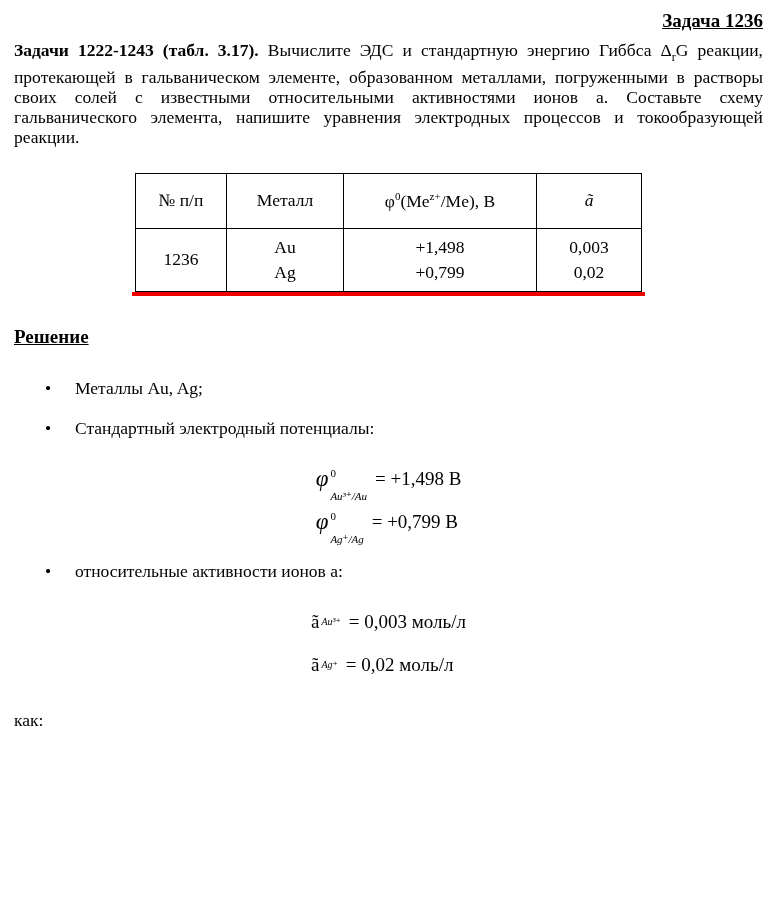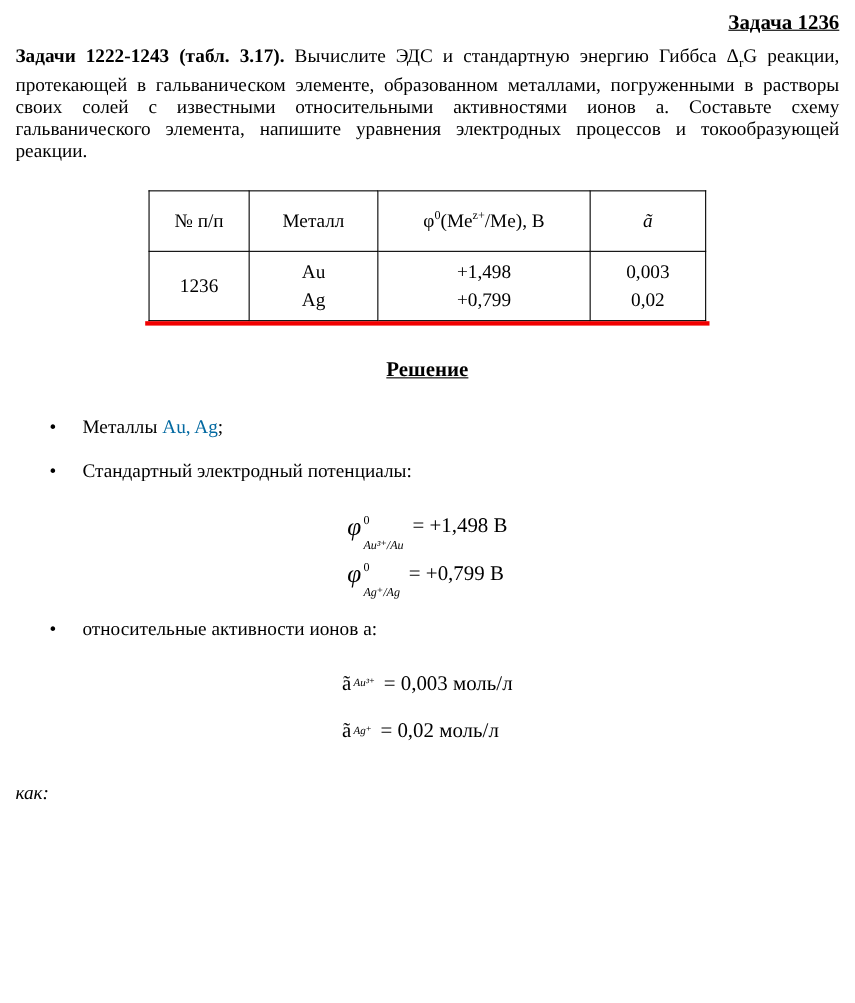--- a/index.html
+++ b/index.html
@@ -28,48 +28,48 @@
   }
   .data-table th { height: 54px; }
   .data-table td { height: 62px; line-height: 25px; }
   .c1 { width: 74px; } .c2 { width: 100px; } .c3 { width: 176px; } .c4 { width: 88px; }
   .cell-bold { font-weight: bold; }
   .data-table sup { font-size: 11px; }
   .red-line { height: 4px; background: #f10000; margin: 0 -3px 0 -3px; }
 
   .solution-heading {
     font-size: 19px; font-weight: bold; text-decoration: underline;
-    text-align: center; margin-top: 30px;
+    text-align: left; margin-top: 30px;
   }
 
   .bullet { display: flex; margin-left: 31px; line-height: 28px; margin-bottom: 12px; }
   .bullet.first { margin-top: 26px; }
   .bullet .dot { width: 30px; flex: 0 0 30px; }
-  .red { color: #0369a1; }
+  .red { color: #000000; }
 
   .formula-block { display: flex; justify-content: center; margin-top: 10px; margin-bottom: 10px; }
   .formula-inner { display: inline-block; text-align: left; }
   .formula { margin: 7px 0; height: 36px; display: flex; align-items: center; }
   .phi { font-style: italic; font-size: 23px; }
   .stack {
     display: inline-flex; flex-direction: column; justify-content: space-between;
     height: 34px; font-size: 11px; line-height: 11px; margin-left: 2px;
     transform: translateY(6px);
   }
   .st-sup { font-style: normal; }
   .st-sub { font-style: italic; }
   .rhs { font-size: 19px; margin-left: 8px; }
   .a-sym { font-size: 19px; }
   sub.a-sub { font-size: 10px; font-style: italic; vertical-align: -7px; margin-left: 2px; }
 
   .conclusion {
     margin: 14px 0 0 0; line-height: 40px;
     text-align: justify; text-align-last: justify;
   }
-  .concl-2 { margin: 0; line-height: 40px; font-style: italic; }
+  .concl-2 { margin: 0; line-height: 40px; }
   .u { font-weight: bold; text-decoration: underline; }
 </style>
 </head>
 <body>
 
 <div class="page">
 
   <div class="doc-title">Задача 1236</div>
 
   <p class="para"><b>Задачи 1222-1243 (табл. 3.17).</b><span> Вычислите ЭДС и стандартную энергию Гиббса Δ</span><sub class="sub-r">r</sub><span>G реакции, протекающей в гальваническом элементе, образованном металлами, погруженными в растворы своих солей с известными относительными активностями ионов a. Составьте схему гальванического элемента, напишите уравнения электродных процессов и токообразующей реакции.</span></p>

